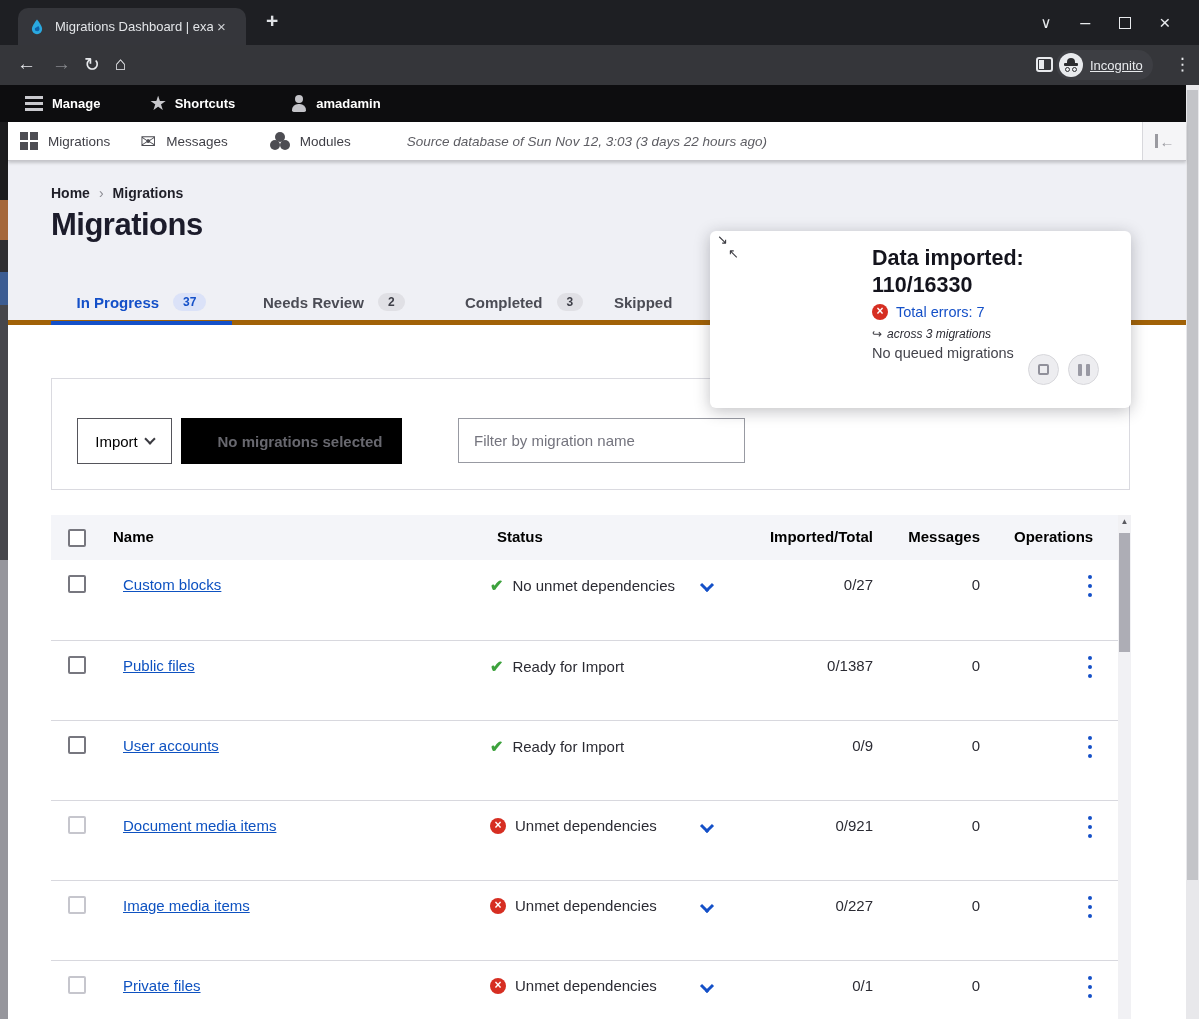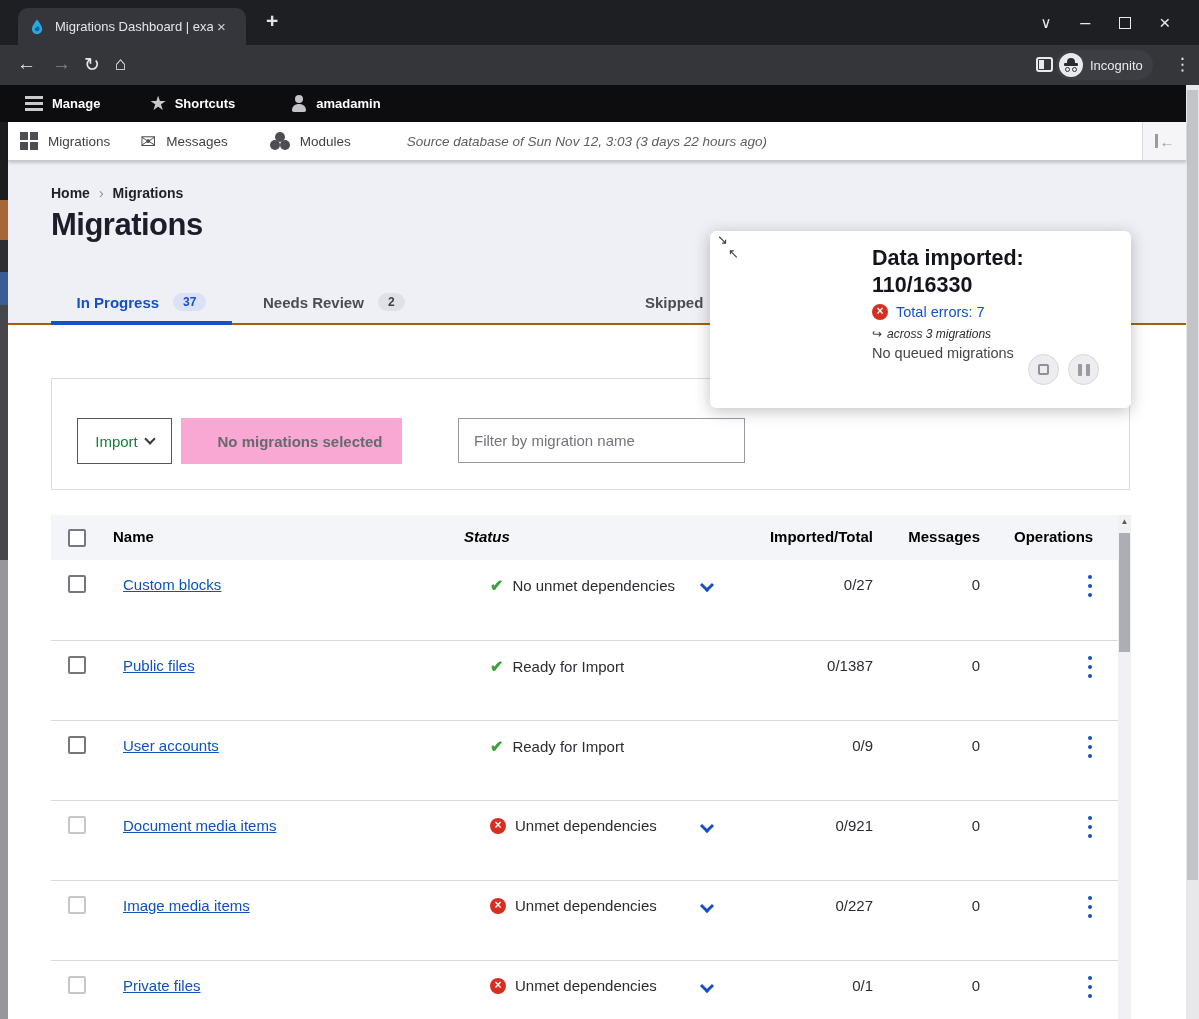--- a/index.html
+++ b/index.html
@@ -34,21 +34,21 @@
   .sidepanel::before { content:''; position:absolute; left:1px; top:1px; bottom:1px; width:5px; background:#e8eaed; }
   .incog { position:absolute; left:1056px; top:5px; height:30px; width:97px; background:#3d3e43;
            border-radius:15px; display:flex; align-items:center; }
   .incog-circle { width:24px; height:24px; border-radius:50%; background:#e8eaed; margin-left:3px;
                   position:relative; }
   .hat { position:absolute; left:5px; top:5px; width:14px; height:14px; }
   .hat-dome { position:absolute; left:3px; top:0; width:8px; height:5px; background:#2b2c2f; border-radius:4px 4px 0 0; }
   .hat-brim { position:absolute; left:0; top:5px; width:14px; height:2.5px; background:#2b2c2f; border-radius:1px; }
   .hat-glass-l,.hat-glass-r { position:absolute; bottom:0; width:5px; height:5px; border:1.5px solid #2b2c2f; border-radius:50%; }
   .hat-glass-l { left:1px; } .hat-glass-r { right:1px; }
-  .incog-label { color:#e8eaed; font-size:13px; margin-left:7px; }
+  .incog-label { color:#e8eaed; font-size:13px; margin-left:7px;text-decoration:underline; }
   .browser-menu { position:absolute; left:1174px; top:9px; color:#e8eaed; font-size:17px; }
 
   
   .adminbar { position:absolute; left:0; top:85px; width:1199px; height:37px; background:#0d0d0f;
               display:flex; align-items:stretch; }
   .admin-item { display:flex; align-items:center; gap:9px; padding:0 16px; color:#fff;
                 font-weight:bold; font-size:13px; }
   .admin-item.active { background:#45464b; padding:0 20px 0 13px; }
   .dblchev { display:flex; flex-direction:column; align-items:center; }
   .cu { width:11px; height:11px; border-top:3.5px solid #cfcfd4; border-right:3.5px solid #cfcfd4;
@@ -84,54 +84,54 @@
   .cb-bar { width:3px; height:14px; background:#9a9aa0; }
   .cb-arrow { color:#9a9aa0; font-size:15px; font-weight:bold; }
 
   
   .left-strip { position:absolute; left:0; top:122px; width:8px; height:897px; }
   .left-strip div { width:8px; }
 
   
   .content { position:absolute; left:8px; top:161px; width:1178px; height:858px; background:#fff; overflow:hidden; }
   .hero { position:absolute; left:0; top:0; width:1178px; height:164px; background:#eff0f5;
-          border-bottom:2px solid #a16207; }
+          border-bottom:5px solid #a16207; }
   .breadcrumb { position:absolute; left:43px; top:24px; font-size:14px; font-weight:bold; color:#1f1f28; }
   .bc-sep { color:#8b8b92; margin:0 9px; font-weight:normal; }
   .page-title { position:absolute; left:43px; top:46px; font-size:31px; font-weight:bold;
                 letter-spacing:-0.5px; color:#1c1c2b; }
   .tabitem { position:absolute; top:118px; height:46px; display:flex; align-items:center; gap:14px;
              font-weight:bold; font-size:15px; color:#4b4c55; }
   .tabitem.active { left:43px; width:181px; justify-content:center; color:#1450c8; }
   .tabitem.active::after { content:''; position:absolute; left:0; right:0; bottom:0; height:4px; background:#1450c8; }
   .tab-badge { padding:2px 10px; border-radius:12px; background:#e0e0e5; color:#3e3f48; font-size:12px; }
   .tabitem.active .tab-badge { background:#dbe2f8; color:#1450c8; }
-  .t2 { left:255px; } .t3 { left:457px; } .t4 { left:637px; }
+  .t2 { left:255px; } .t3 { left:457px; } .t4 { left:606px; }
 
   
   .controls-card { position:absolute; left:43px; top:217px; width:1079px; height:112px; background:#fff;
                    border:1px solid #dadae0; }
   .import-btn { position:absolute; left:25px; top:39px; width:95px; height:46px; background:#fff;
                 border:1px solid #55555b; display:flex; align-items:center; justify-content:center; gap:8px;
-                font-size:15px; color:#15803d; }
+                font-size:15px; color:#000000; }
   .chev-dn { width:8px; height:8px; border-right:2px solid #3a3a40; border-bottom:2px solid #3a3a40;
              transform:rotate(45deg); margin-top:-4px; }
-  .sel-btn { position:absolute; left:129px; top:39px; width:221px; height:46px; background:#f9a8d4;
+  .sel-btn { position:absolute; left:129px; top:39px; width:221px; height:46px; background:#000000;
              border:none; color:#68686f; font-weight:bold; font-size:15px; display:flex;
              align-items:center; justify-content:center;padding-left:17px; }
   .filter-input { position:absolute; left:406px; top:39px; width:287px; height:45px;
                   border:1px solid #989aa2; padding:0 15px; font-size:15px; color:#2a2a30;
                   font-family:"Liberation Sans", sans-serif; }
   .filter-input::placeholder { color:#74747e; }
 
   
   .table-card { position:absolute; left:43px; top:354px; width:1079px; height:504px; background:#fff; }
   .thead { position:absolute; left:0; top:0; width:1067px; height:45px; background:#f4f5f9; }
   .th { position:absolute; top:13px; font-weight:bold; font-size:15px; color:#000000; }
-  .th-name { left:62px; } .th-status { left:413px;font-style:italic; }
+  .th-name { left:62px; } .th-status { left:446px; }
   .th-imp { left:660px; width:162px; text-align:right; }
   .th-msg { left:850px; width:79px; text-align:right; }
   .th-ops { left:963px; }
   .cbx { position:absolute; left:17px; width:18px; height:18px; background:#fff; border:2px solid #77777f;
          border-radius:2px; }
   .thead .cbx { top:14px; }
   .trow { position:absolute; left:0; width:1067px; height:80px; background:#fff; border-top:1px solid #d8d8de; }
   .trow.first { border-top:none; }
   .trow .cbx { top:15px; }
   .trow.disabled .cbx { border-color:#c6c6cd; }
@@ -283,20 +283,24 @@
     <div class="page-title">Migrations</div>
 
     <div class="tabitem active">
       <span>In Progress</span>
       <span class="tab-badge">37</span>
     </div>
     <div class="tabitem t2">
       <span>Needs Review</span>
       <span class="tab-badge">2</span>
     </div>
+    <div class="tabitem t3">
+      <span>Completed</span>
+      <span class="tab-badge">3</span>
+    </div>
     <div class="tabitem t4">
       <span>Skipped</span>
     </div>
   </div>
 
   <div class="controls-card">
     <div class="import-btn">
       <span>Import</span>
       <span class="chev-dn"></span>
     </div>

